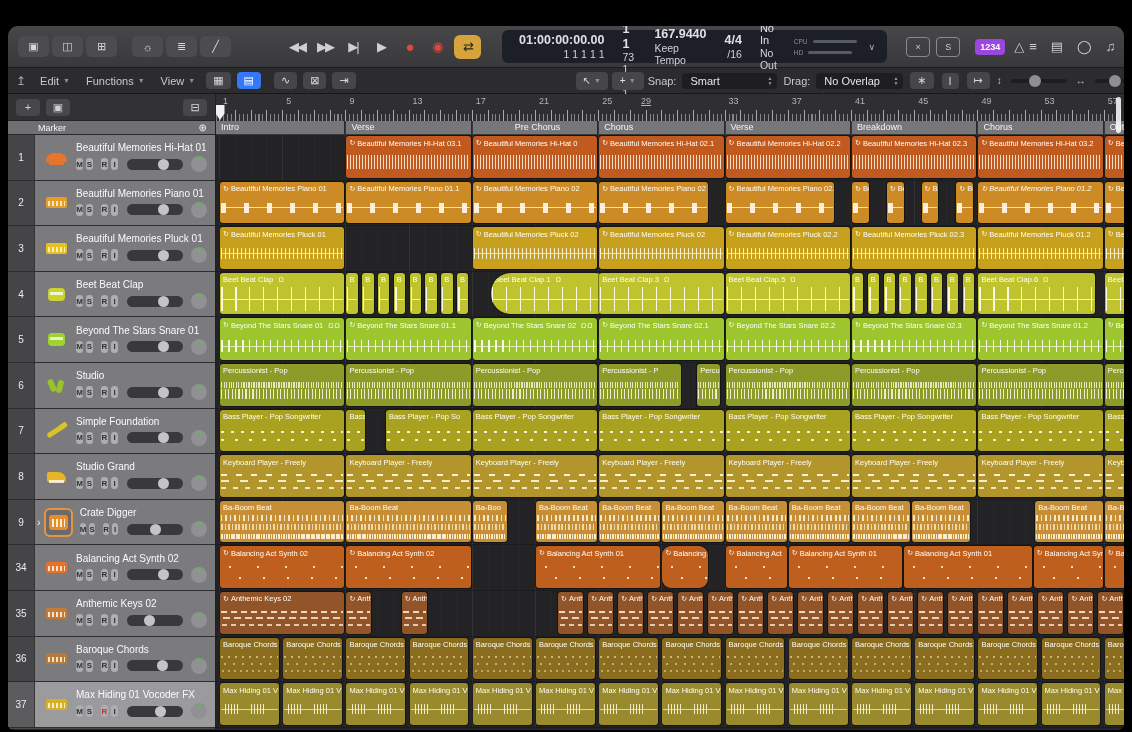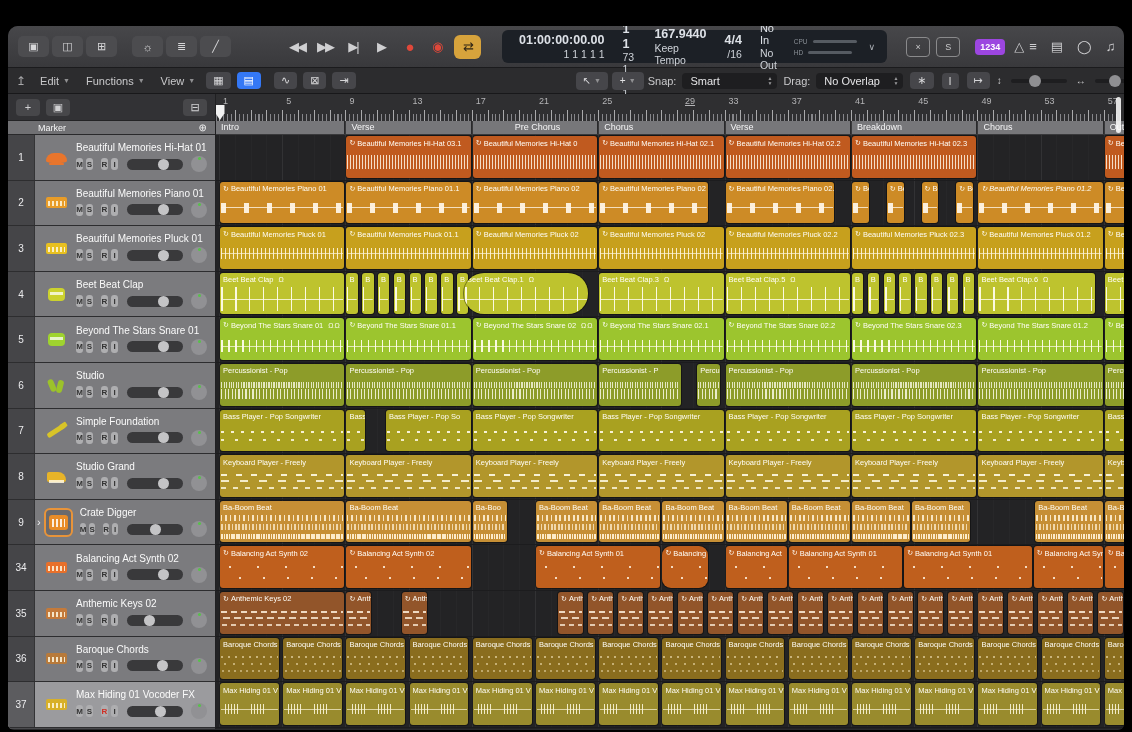--- a/index.html
+++ b/index.html
@@ -594,21 +594,21 @@
         <div class="ticks"></div>
         <div class="ticksbar"></div>
         <div class="playhead" id="playhead" style="left: -0.5px;"></div>
       <span class="rnum" style="left: 7px;">1</span>
           <span class="rnum" style="left: 70.2px;">5</span>
           <span class="rnum" style="left: 133.4px;">9</span>
           <span class="rnum" style="left: 196.6px;">13</span>
           <span class="rnum" style="left: 259.8px;">17</span>
           <span class="rnum" style="left: 323px;">21</span>
           <span class="rnum" style="left: 386.2px;">25</span>
-          <span class="rnum" style="left: 469px; text-decoration: underline;">29</span>
+          <span class="rnum" style="left: 425px; text-decoration: underline;">29</span>
           <span class="rnum" style="left: 512.6px;">33</span>
           <span class="rnum" style="left: 575.8px;">37</span>
           <span class="rnum" style="left: 639px;">41</span>
           <span class="rnum" style="left: 702.2px;">45</span>
           <span class="rnum" style="left: 765.4px;">49</span>
           <span class="rnum" style="left: 828.6px;">53</span>
           <span class="rnum" style="left: 891.8px;">57</span>
         </div>
       <div class="markerlane" id="markerlane">
           <div class="mk" style="left: 0px; width: 129.4px;">Intro</div>
@@ -650,20 +650,27 @@
               </div>
               <div class="wave"></div>
             </div>
             <div class="region w-hihat" style="left: 636px; width: 124.4px; background: rgb(192, 90, 31);">
               <div class="rtitle">
                 <span class="rloop">↻</span>
                 <span>Beautiful Memories Hi-Hat 02.3</span>
               </div>
               <div class="wave"></div>
             </div>
+            <div class="region w-hihat" style="left: 762.4px; width: 124.4px; background: rgb(192, 90, 31);">
+              <div class="rtitle">
+                <span class="rloop">↻</span>
+                <span>Beautiful Memories Hi-Hat 03.2</span>
+              </div>
+              <div class="wave"></div>
+            </div>
             <div class="region w-hihat" style="left: 888.8px; width: 45.4px; background: rgb(192, 90, 31);">
               <div class="rtitle">
                 <span class="rloop">↻</span>
                 <span>Beaut</span>
               </div>
               <div class="wave"></div>
             </div>
           </div>
           <div class="lane">
             <div class="region w-piano" style="left: 4px; width: 124.4px; background: rgb(205, 139, 38);">
@@ -745,27 +752,20 @@
             </div>
           </div>
           <div class="lane">
             <div class="region w-pluck" style="left: 4px; width: 124.4px; background: rgb(199, 160, 29);">
               <div class="rtitle">
                 <span class="rloop">↻</span>
                 <span>Beautiful Memories Pluck 01</span>
               </div>
               <div class="wave"></div>
             </div>
-            <div class="region w-pluck" style="left: 130.4px; width: 124.4px; background: rgb(199, 160, 29);">
-              <div class="rtitle">
-                <span class="rloop">↻</span>
-                <span>Beautiful Memories Pluck 01.1</span>
-              </div>
-              <div class="wave"></div>
-            </div>
             <div class="region w-pluck" style="left: 256.8px; width: 124.4px; background: rgb(199, 160, 29);">
               <div class="rtitle">
                 <span class="rloop">↻</span>
                 <span>Beautiful Memories Pluck 02</span>
               </div>
               <div class="wave"></div>
             </div>
             <div class="region w-pluck" style="left: 383.2px; width: 124.4px; background: rgb(199, 160, 29);">
               <div class="rtitle">
                 <span class="rloop">↻</span>
@@ -851,21 +851,21 @@
                 <span>B</span>
               </div>
               <div class="wave"></div>
             </div>
             <div class="region w-clap" style="left: 241px; width: 11.43px; background: rgb(190, 195, 46);">
               <div class="rtitle">
                 <span>B</span>
               </div>
               <div class="wave"></div>
             </div>
-            <div class="region w-clap" style="left: 248px; width: 124.4px; background: rgb(190, 195, 46); border-radius: 20px;">
+            <div class="region w-clap" style="left: 275px; width: 124.4px; background: rgb(190, 195, 46); border-radius: 20px;">
               <div class="rtitle">
                 <span>Beet Beat Clap.1</span>
                 <span class="omg">Ω</span>
               </div>
               <div class="wave"></div>
             </div>
             <div class="region w-clap" style="left: 383.2px; width: 124.4px; background: rgb(190, 195, 46);">
               <div class="rtitle">
                 <span>Beet Beat Clap.3</span>
                 <span class="omg">Ω</span>

